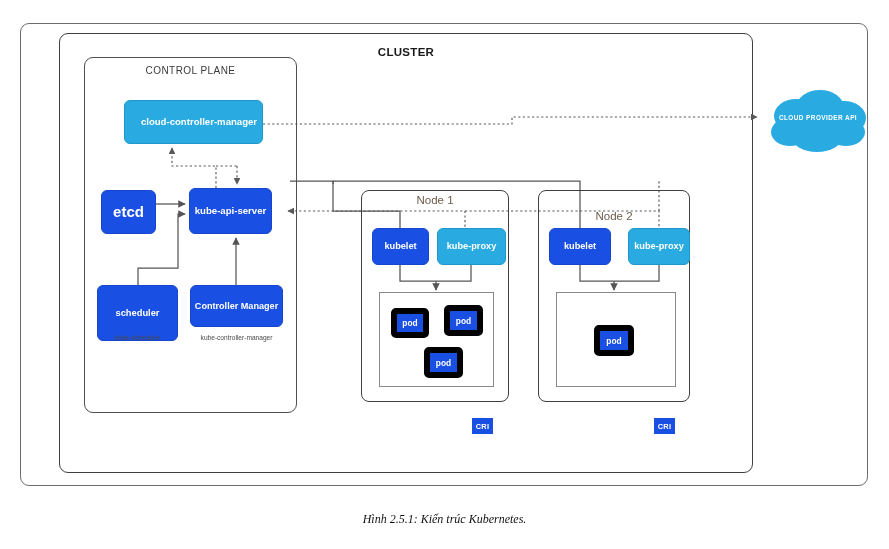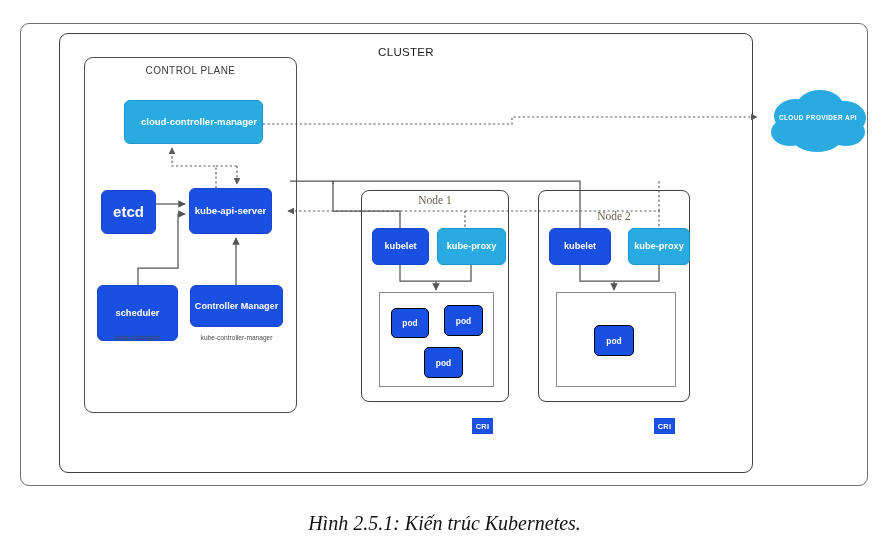--- a/index.html
+++ b/index.html
@@ -70,35 +70,35 @@
 
   
   .frame-title {
     position: absolute;
     text-align: center;
     white-space: nowrap;
   }
   #cluster-title {
     left: 59px; top: 46px; width: 694px;
     font-size: 11.5px;
-    font-weight: normal;
+    font-weight: bold;
     color: #1a1a1a;
     letter-spacing: 0.3px;
   }
   #control-plane-title {
     left: 84px; top: 65px; width: 213px;
     font-size: 10px;
     color: #3a3a3a;
     letter-spacing: 0.45px;
   }
   .node-title {
     position: absolute;
     text-align: center;
     white-space: nowrap;
-    font-family: Liberation Serif, serif;
+    font-family: Liberation Sans, sans-serif;
     font-size: 11.5px;
     color: #6b5b4b;
   }
   #node1-title { left: 361px; top: 194px; width: 148px; }
   #node2-title { left: 538px; top: 210px; width: 152px; }
 
   
   .box {
     position: absolute;
     box-sizing: border-box;
@@ -123,21 +123,21 @@
 
   #box-n1-kubelet { left: 372px; top: 228px; width:  57px; height: 37px; font-size: 9.2px; }
   #box-n1-proxy   { left: 437px; top: 228px; width:  69px; height: 37px; font-size: 9.2px; }
   #box-n2-kubelet { left: 549px; top: 228px; width:  62px; height: 37px; font-size: 9.2px; }
   #box-n2-proxy   { left: 628px; top: 228px; width:  62px; height: 37px; font-size: 9.2px; }
 
   .pod {
     position: absolute;
     box-sizing: border-box;
     background: #1a4fe4;
-    border: 1px solid #000000;
+    border: 6px solid #000000;
     border-radius: 5px;
     display: flex;
     align-items: center;
     justify-content: center;
     color: #ffffff;
     font-weight: bold;
     font-size: 8.4px;
   }
   #pod-n1-a { left: 391px; top: 308px; width: 38px; height: 30px; }
   #pod-n1-b { left: 444px; top: 305px; width: 39px; height: 31px; }
@@ -199,21 +199,21 @@
   }
 
   
   #figure-caption {
     position: absolute;
     left: 0; top: 512px;
     width: 889px;
     text-align: center;
     font-family: "Liberation Serif", serif;
     font-style: italic;
-    font-size: 20px;
+    font-size: 12px;
     color: #111111;
     white-space: nowrap;
   }
 </style>
 </head>
 <body>
 
 <div id="page">
 
   <div class="frame" id="page-frame"></div>

